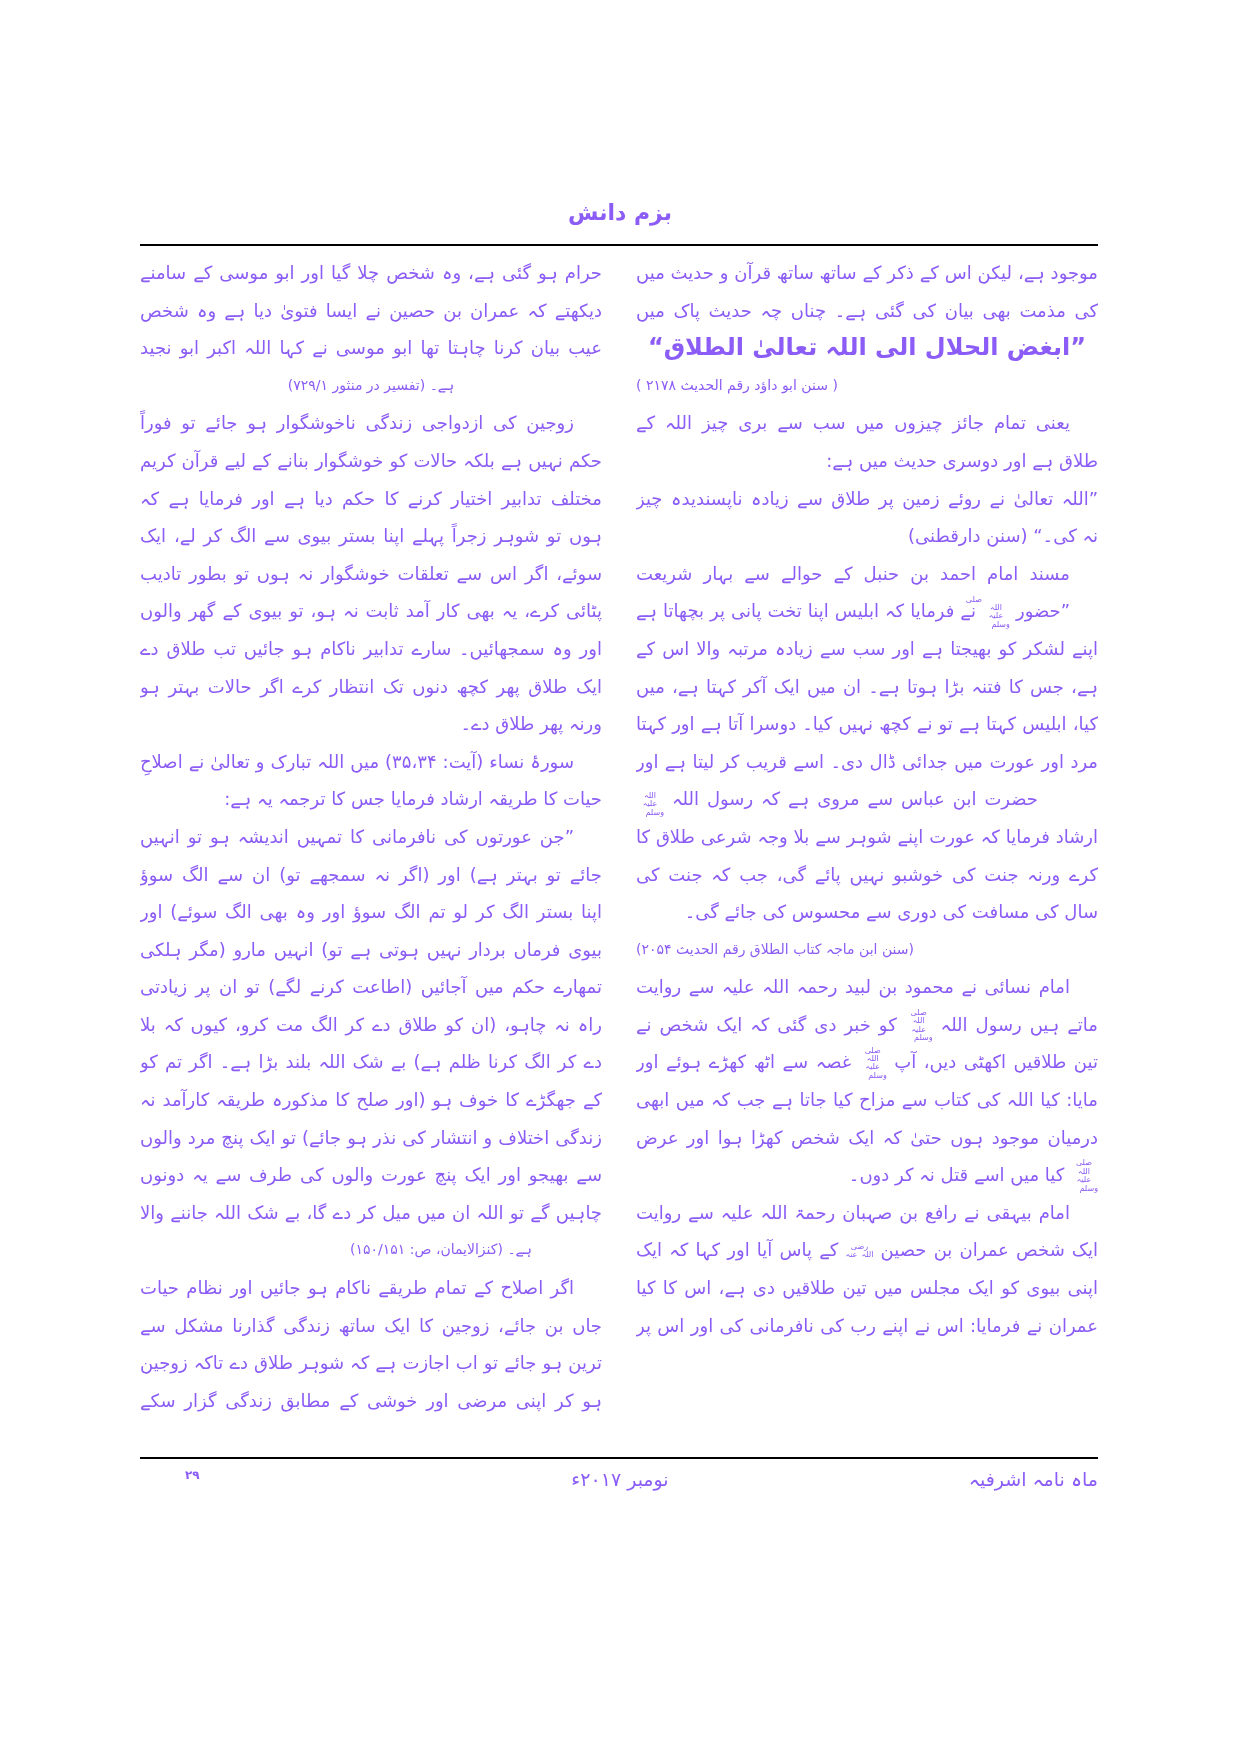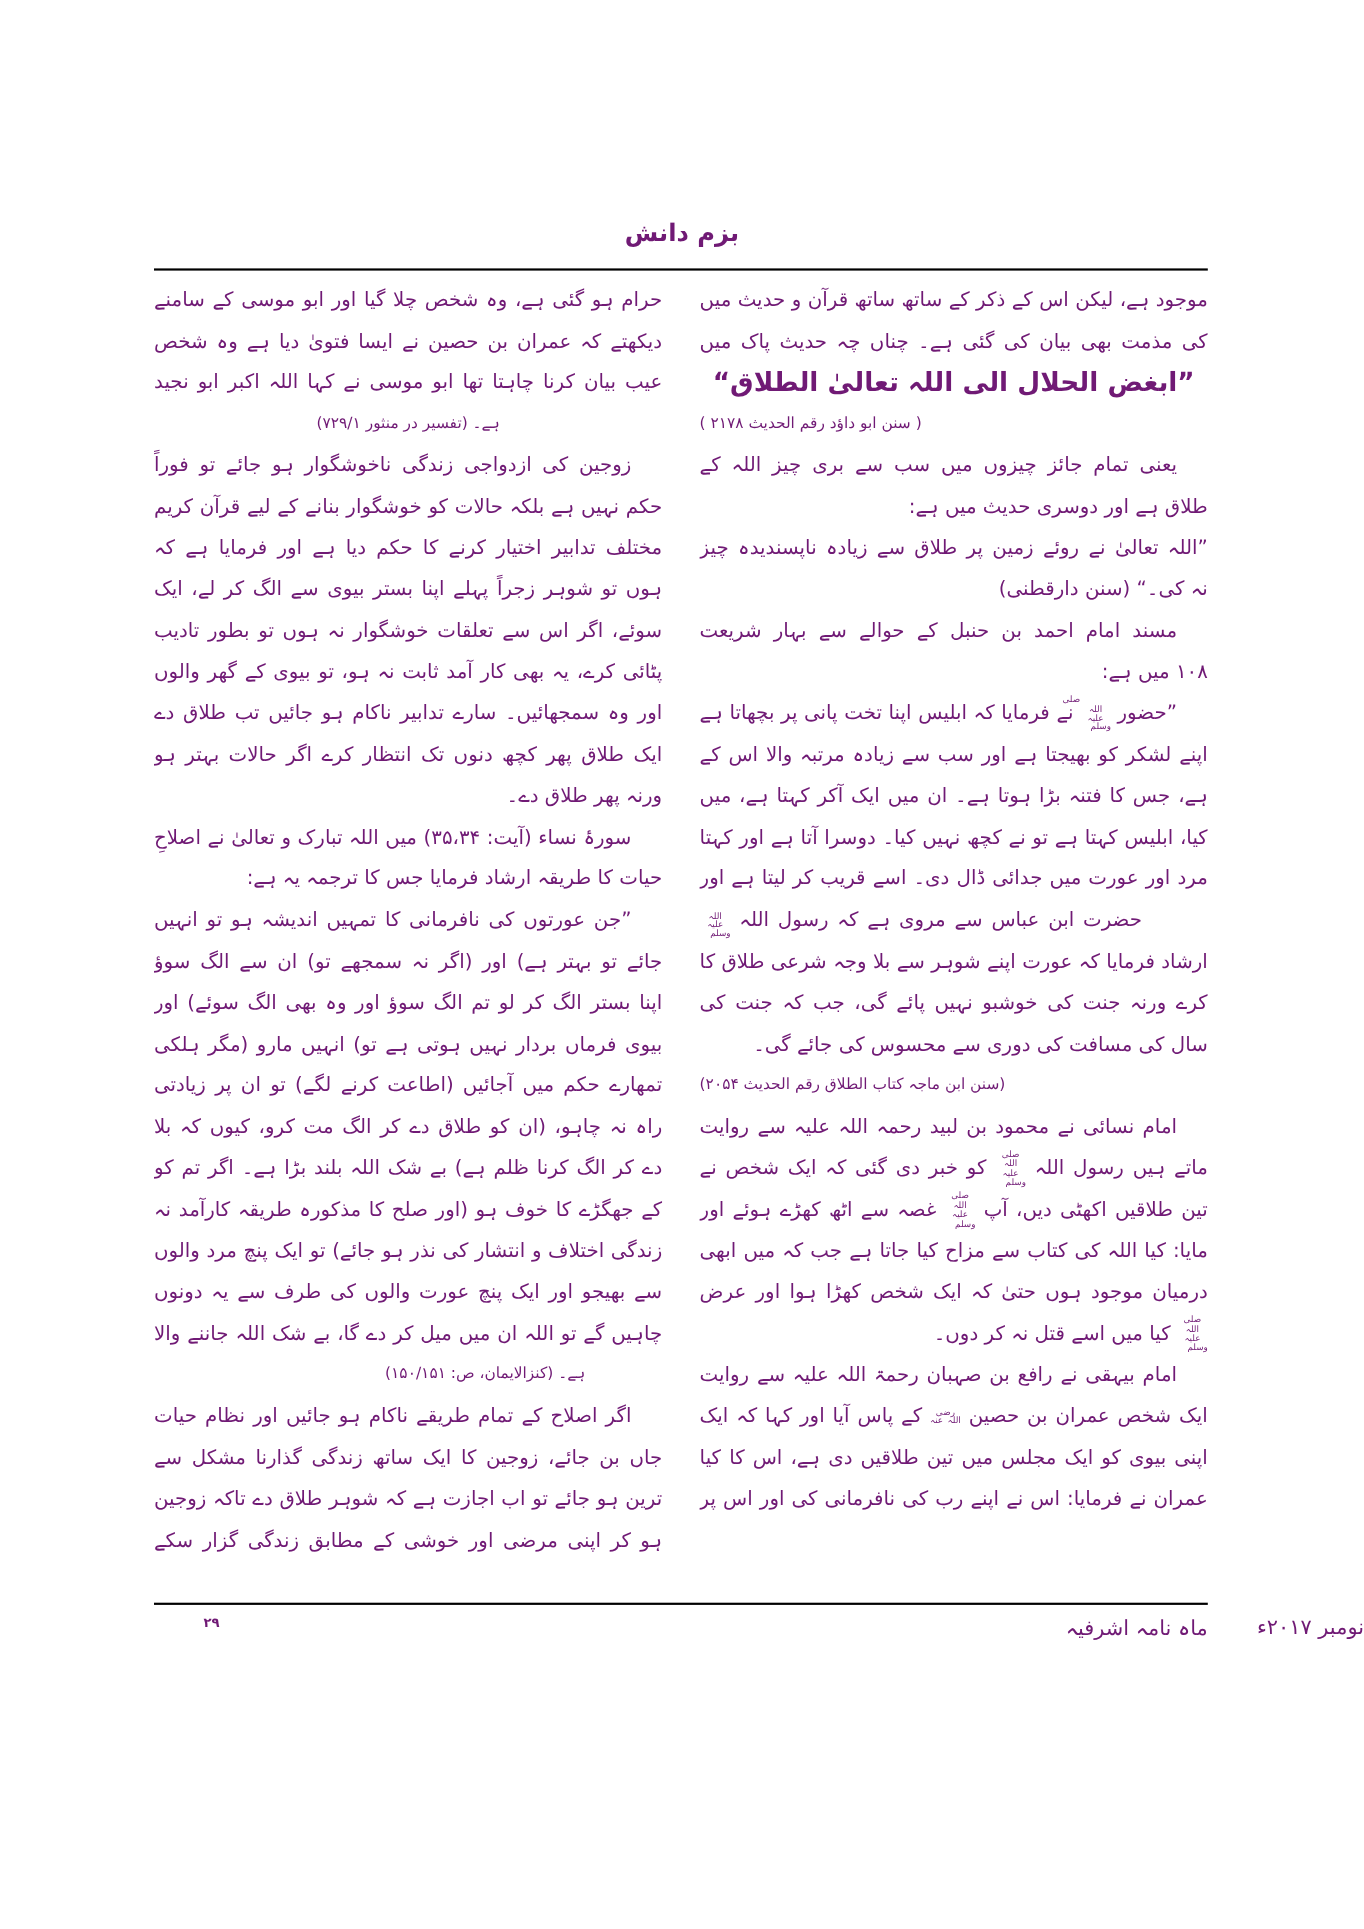--- a/index.html
+++ b/index.html
@@ -1,21 +1,21 @@
 <!DOCTYPE html>
 <html lang="ur" dir="rtl"><head>
 <meta charset="utf-8">
 <style>
   html,body { margin:0; padding:0; background:#e8e8e8; }
   .page {
     position:relative;
     width:1240px; height:1754px;
     margin:0 auto;
     background:#ffffff;
-    color:#701a75;
+    color:#8b5cf6;
     direction:rtl;
     font-family:"DejaVu Sans", sans-serif;
     overflow:hidden;
   }
   .masthead {
     position:absolute; top:200px; left:0; right:0;
     text-align:center;
     font-size:22px; font-weight:bold;
     letter-spacing:1px;
   }
@@ -47,21 +47,21 @@
   .hon {
     display:inline-block;
     width:28px;
     font-size:8px; line-height:1.05;
     white-space:normal;
     text-align:center;
     vertical-align:middle;
   }
   .footer-item { position:absolute; top:1468px; font-size:19px; }
   .footer-mag  { right:142px; }
-  .footer-date { left:0; right:0; text-align:right; }
+  .footer-date { left:0; right:0; text-align:center; }
   .footer-page { left:185px; font-weight:bold; font-size:12px; }
 </style>
 </head>
 <body>
 
 <div class="page">
 
   <div class="masthead">بزم دانش</div>
 
   <div class="rule rule-top"></div>
@@ -69,21 +69,20 @@
   <div class="col col-right" id="col-right">
       <div class="ln j">موجود ہے، لیکن اس کے ذکر کے ساتھ ساتھ قرآن و حدیث میں اس</div>
       <div class="ln j">کی مذمت بھی بیان کی گئی ہے۔ چناں چہ حدیث پاک میں ہے:</div>
       <div class="ln c naskh">”ابغض الحلال الی اللہ تعالیٰ الطلاق“</div>
       <div class="ln e ref">( سنن ابو داؤد رقم الحدیث ۲۱۷۸ )</div>
       <div class="ln j ind">یعنی تمام جائز چیزوں میں سب سے بری چیز اللہ کے نزدیک</div>
       <div class="ln s">طلاق ہے اور دوسری حدیث میں ہے:</div>
       <div class="ln j">”اللہ تعالیٰ نے روئے زمین پر طلاق سے زیادہ ناپسندیدہ چیز پیدا</div>
       <div class="ln s">نہ کی۔“ (سنن دارقطنی)</div>
       <div class="ln j ind">مسند امام احمد بن حنبل کے حوالے سے بہار شریعت ہشتم، ص:</div>
-      <div class="ln s">۱۰۸ میں ہے:</div>
       <div class="ln j ind"><span>”حضور </span><span class="hon">صلی اللہ علیہ وسلم</span><span> نے فرمایا کہ ابلیس اپنا تخت پانی پر بچھاتا ہے اور</span></div>
       <div class="ln j">اپنے لشکر کو بھیجتا ہے اور سب سے زیادہ مرتبہ والا اس کے نزدیک وہ</div>
       <div class="ln j">ہے، جس کا فتنہ بڑا ہوتا ہے۔ ان میں ایک آکر کہتا ہے، میں نے یہ</div>
       <div class="ln j">کیا، ابلیس کہتا ہے تو نے کچھ نہیں کیا۔ دوسرا آتا ہے اور کہتا ہے: میں نے</div>
       <div class="ln j">مرد اور عورت میں جدائی ڈال دی۔ اسے قریب کر لیتا ہے اور کہتا ہے،</div>
       <div class="ln j ind2"><span>حضرت ابن عباس سے مروی ہے کہ رسول اللہ </span><span class="hon">صلی اللہ علیہ وسلم</span></div>
       <div class="ln j">ارشاد فرمایا کہ عورت اپنے شوہر سے بلا وجہ شرعی طلاق کا مطالبہ نہ</div>
       <div class="ln j">کرے ورنہ جنت کی خوشبو نہیں پائے گی، جب کہ جنت کی خوشبو چالیس</div>
       <div class="ln s">سال کی مسافت کی دوری سے محسوس کی جائے گی۔</div>
       <div class="ln e ref">(سنن ابن ماجہ کتاب الطلاق رقم الحدیث ۲۰۵۴)</div>

